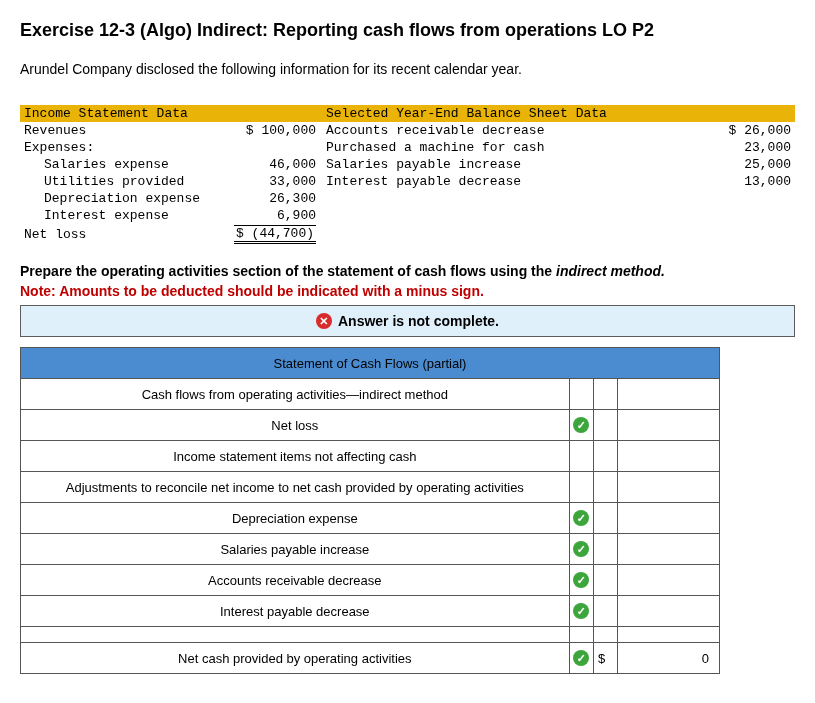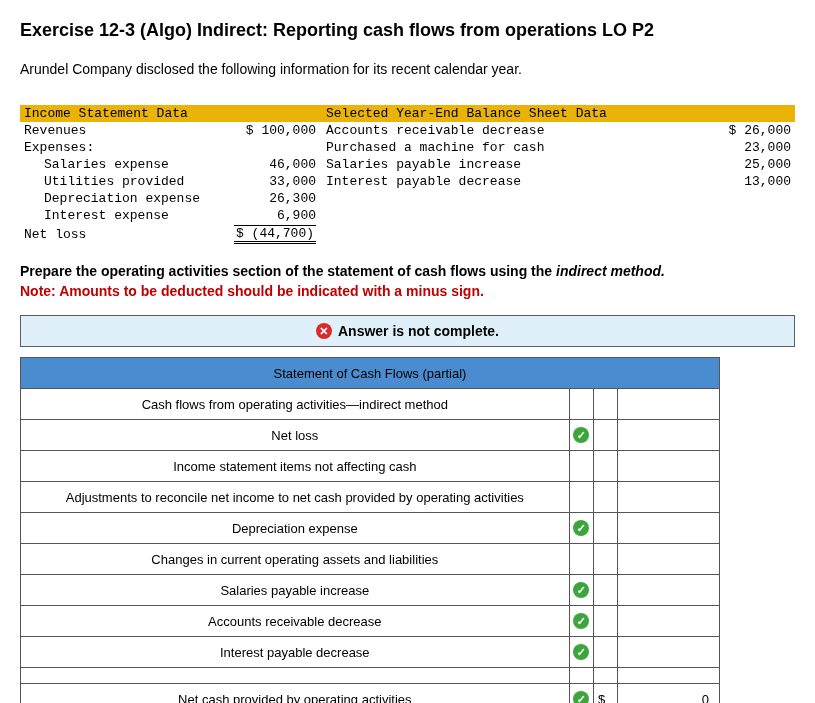--- a/index.html
+++ b/index.html
@@ -40,21 +40,21 @@
     .double-underline { border-bottom: 3px double #000; border-top: 1px solid #000; }
     .instruction {
       margin-top: 18px;
       margin-bottom: 4px;
       font-weight: bold;
     }
     .instruction .italic { font-style: italic; }
     .note-red {
       color: #c00000;
       font-weight: bold;
-      margin-bottom: 16px;
+      margin-bottom: 6px;
     }
     .answer-banner {
       display: flex;
       align-items: center;
       justify-content: center;
       gap: 6px;
       background: #e0f0fb;
       border: 1px solid #5c5c5c;
       padding: 7px;
       font-weight: bold;
@@ -207,26 +207,20 @@
     <td class="col-cur"></td>
     <td class="col-val"></td>
   </tr>
   <tr>
     <td class="col-label">Depreciation expense</td>
     <td class="col-chk"><span class="icon-check">✓</span></td>
     <td class="col-cur"></td>
     <td class="col-val"></td>
   </tr>
   <tr>
-    <td class="col-label">Changes in current operating assets and liabilities</td>
-    <td class="col-chk"></td>
-    <td class="col-cur"></td>
-    <td class="col-val"></td>
-  </tr>
-  <tr>
     <td class="col-label">Salaries payable increase</td>
     <td class="col-chk"><span class="icon-check">✓</span></td>
     <td class="col-cur"></td>
     <td class="col-val"></td>
   </tr>
   <tr>
     <td class="col-label">Accounts receivable decrease</td>
     <td class="col-chk"><span class="icon-check">✓</span></td>
     <td class="col-cur"></td>
     <td class="col-val"></td>

